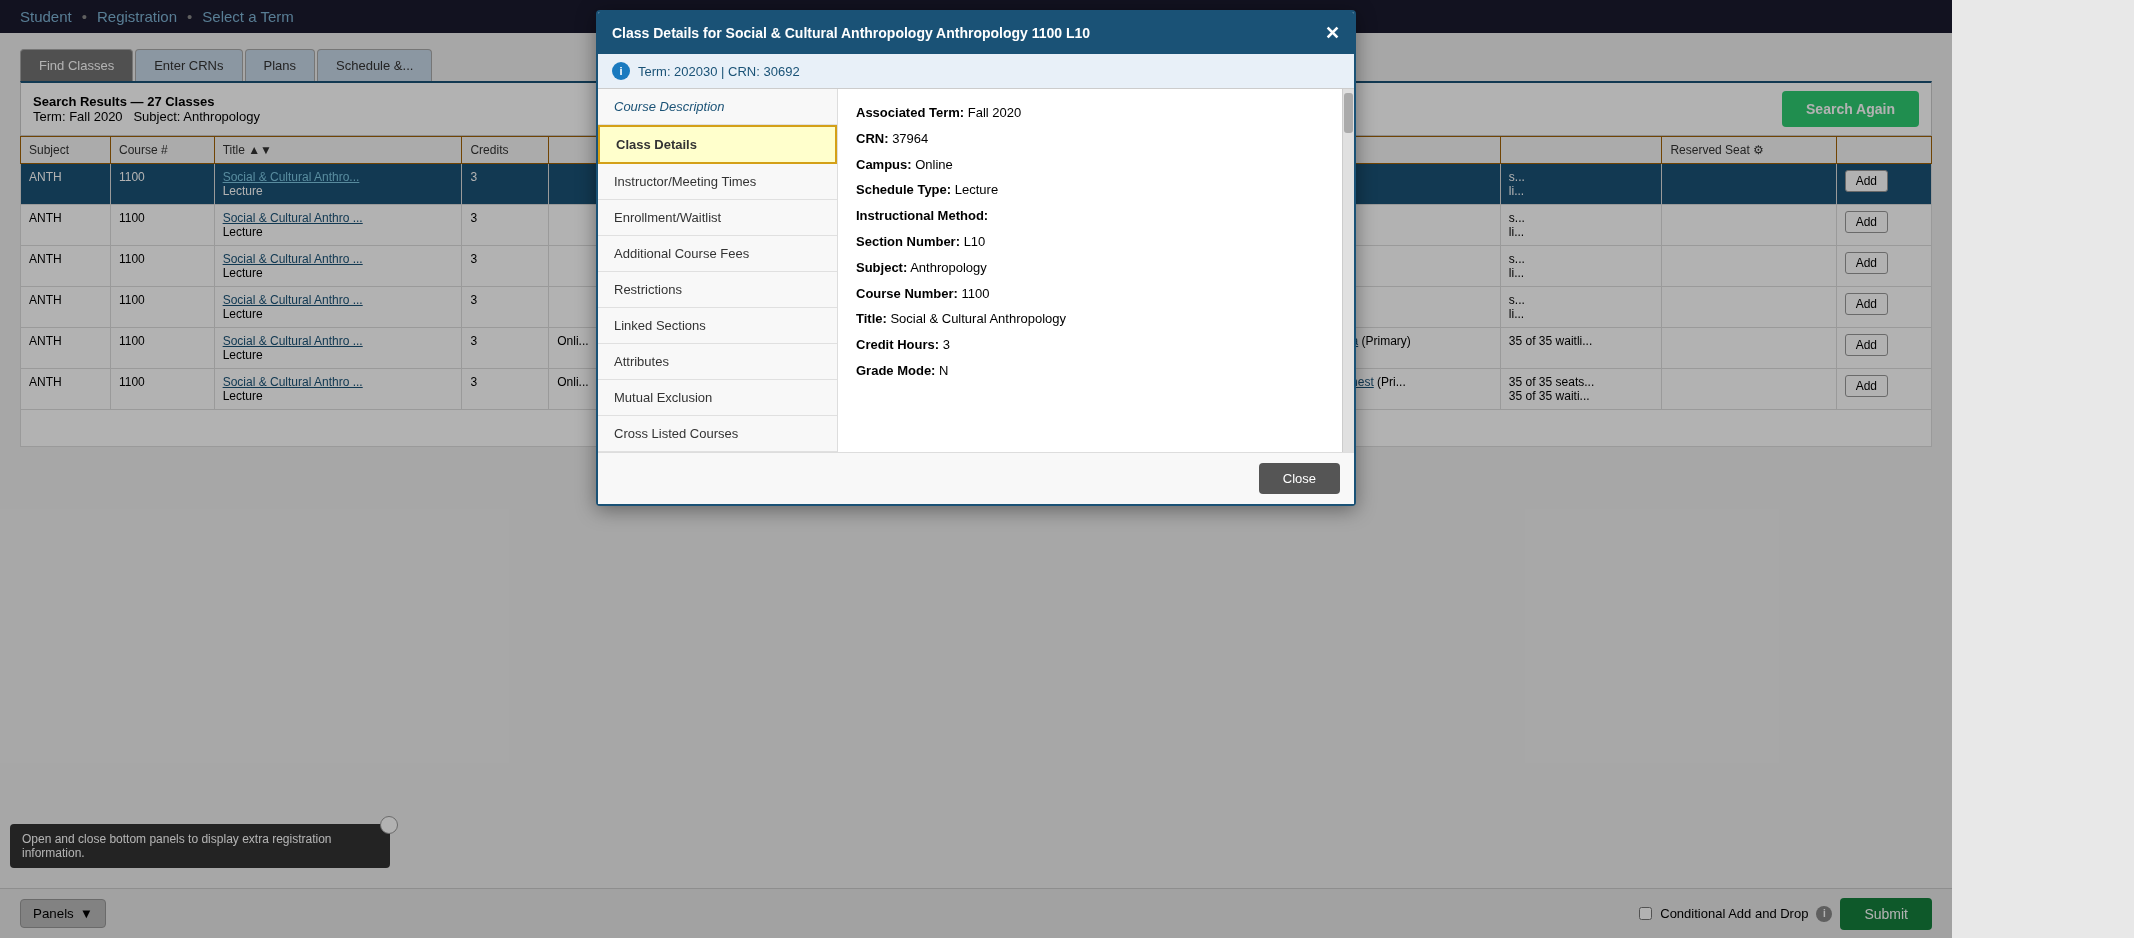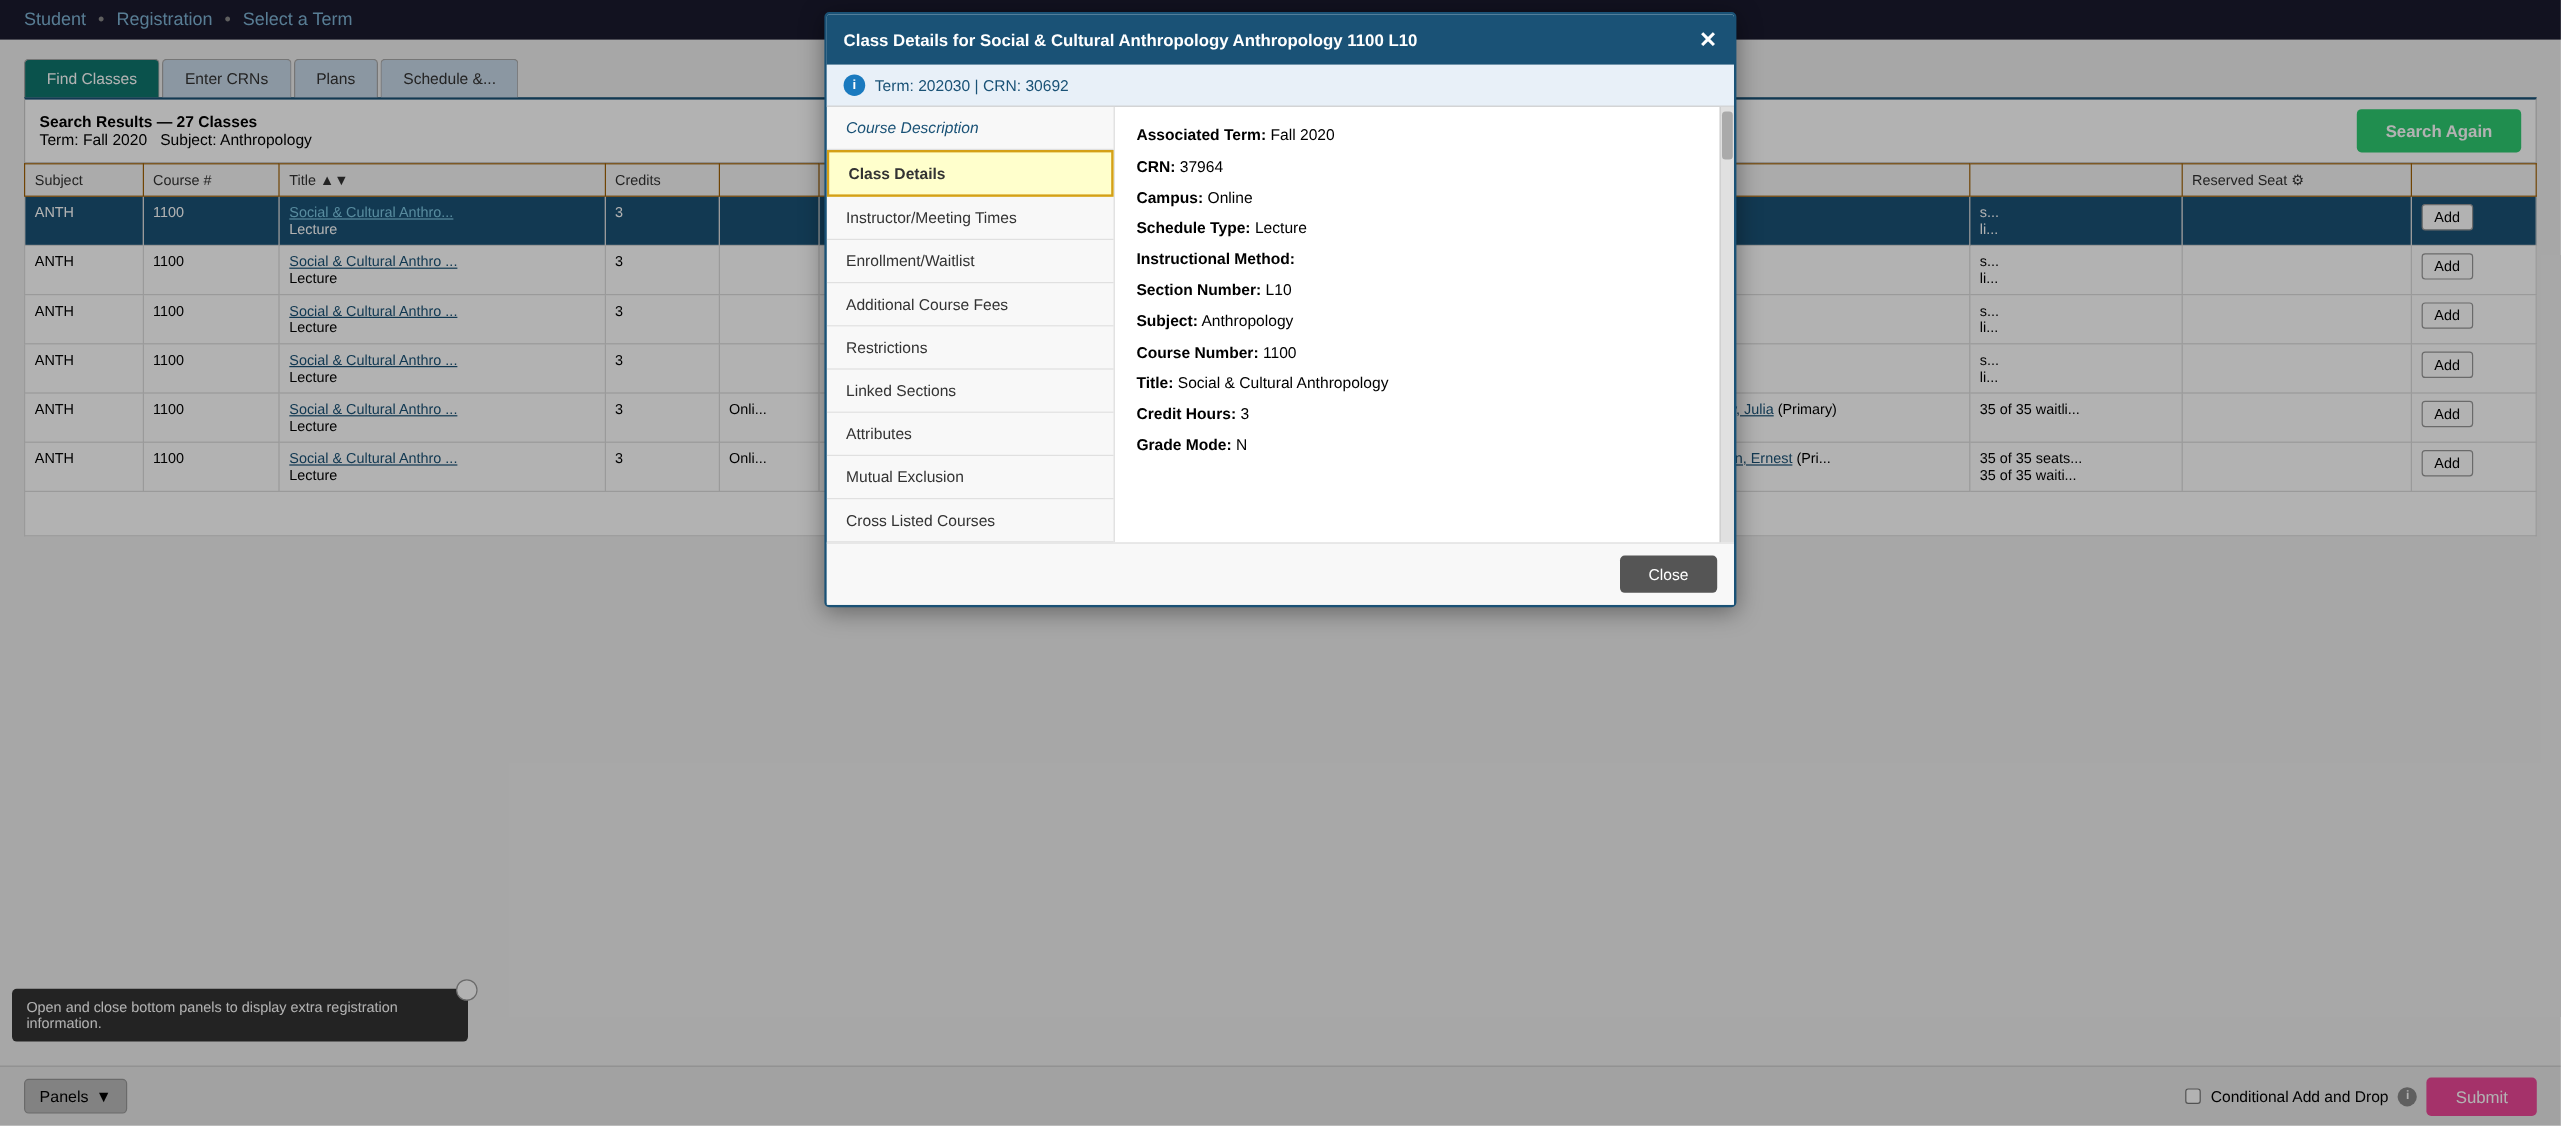--- a/index.html
+++ b/index.html
@@ -1,20 +1,20 @@
 <!DOCTYPE html>
 <html><head>
   <meta charset="utf-8">
   <style>
     * { box-sizing: border-box; margin: 0; padding: 0; }
     body { font-family: Arial, sans-serif; font-size: 13px; background: #e8e8e8; overflow: hidden; }
 
     
     .page-bg {
-      width: 2134px;
+      width: 1952px;
       height: 938px;
       background: #f0f0f0;
       position: relative;
     }
 
     
     .breadcrumb-bar {
       background: #1a1a2e;
       color: #ccc;
       padding: 8px 20px;
@@ -48,21 +48,21 @@
       padding: 8px 18px;
       background: #c8d8e8;
       color: #333;
       border: 1px solid #aaa;
       border-bottom: none;
       cursor: pointer;
       font-size: 13px;
       border-radius: 4px 4px 0 0;
     }
     .tab.active {
-      background: #0f766e;
+      background: #737373;
       color: white;
     }
 
     
     .results-bar {
       background: white;
       border: 1px solid #ccc;
       padding: 8px 12px;
       display: flex;
       justify-content: space-between;
@@ -179,21 +179,21 @@
       display: flex;
       align-items: center;
       gap: 6px;
     }
     .conditional-section {
       display: flex;
       align-items: center;
       gap: 8px;
     }
     .submit-btn {
-      background: #ec4899;
+      background: #15803d;
       color: white;
       border: none;
       padding: 8px 24px;
       border-radius: 4px;
       cursor: pointer;
       font-size: 14px;
     }
 
     
     .modal-overlay {

